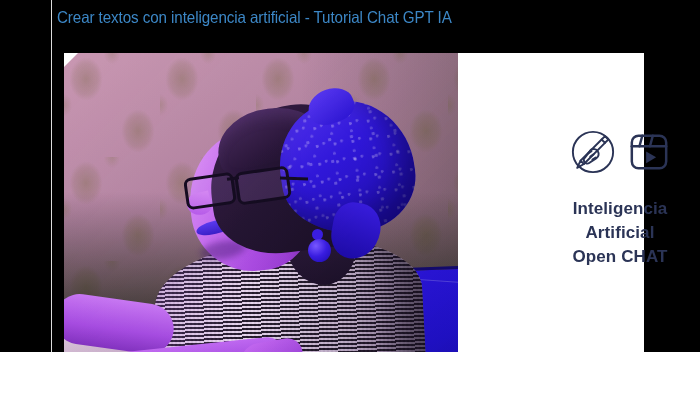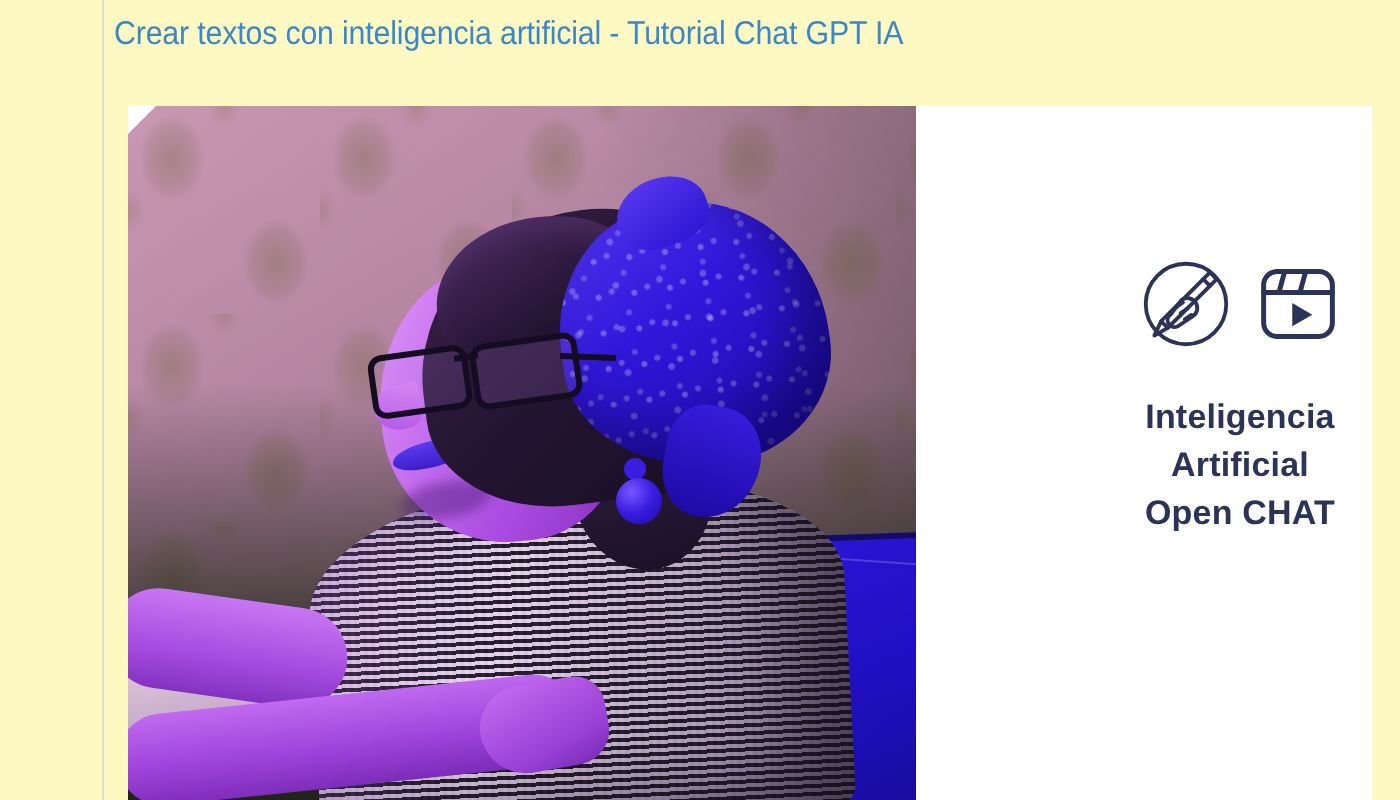--- a/index.html
+++ b/index.html
@@ -9,23 +9,23 @@
     background: #ffffff;
   }
   body {
     font-family: "Liberation Sans", sans-serif;
     -webkit-font-smoothing: antialiased;
   }
 
   #page {
     position: relative;
     width: 700px;
-    height: 400px;
+    height: 352px;
     overflow: hidden;
-    background: #fef9c3;
+    background: #000000;
   }
 
   
   .left-rule {
     position: absolute;
     left: 51px;
     top: 0;
     width: 1px;
     height: 400px;
     background: #dcdcdc;
@@ -52,21 +52,20 @@
   }
 
   
   .media-card {
     position: absolute;
     left: 64px;
     top: 53px;
     width: 580px;
     height: 347px;
     background: #ffffff;
-    padding-left: 42px;
   }
 
   
   .photo-clip {
     position: absolute;
     left: 0;
     top: 0;
     width: 394px;
     height: 347px;
     overflow: hidden;

